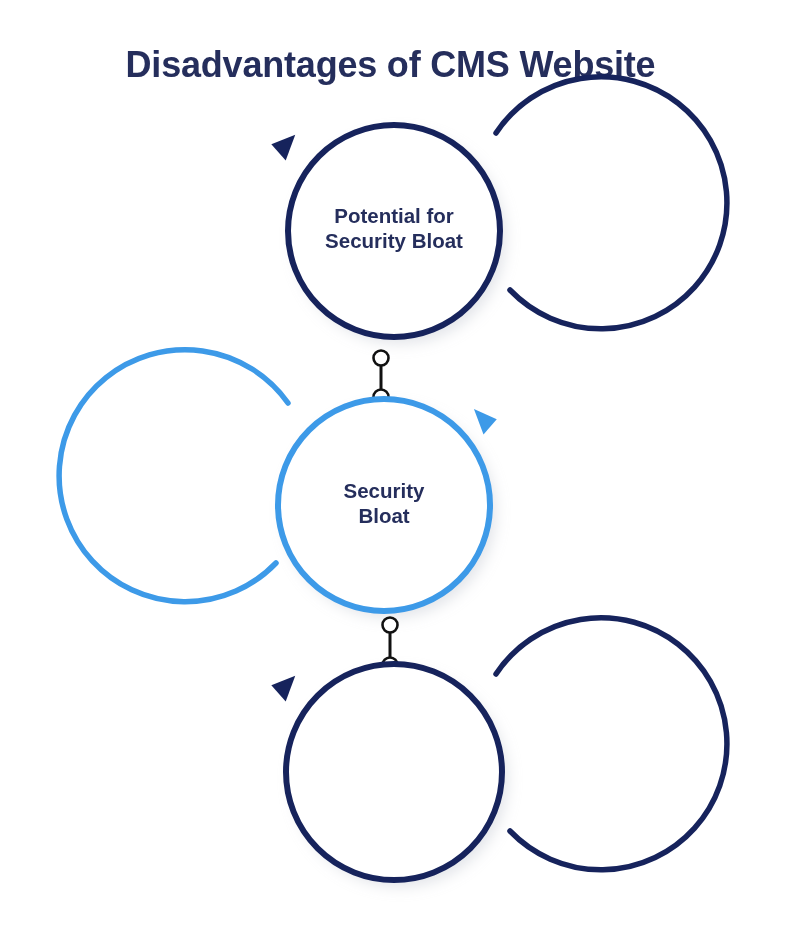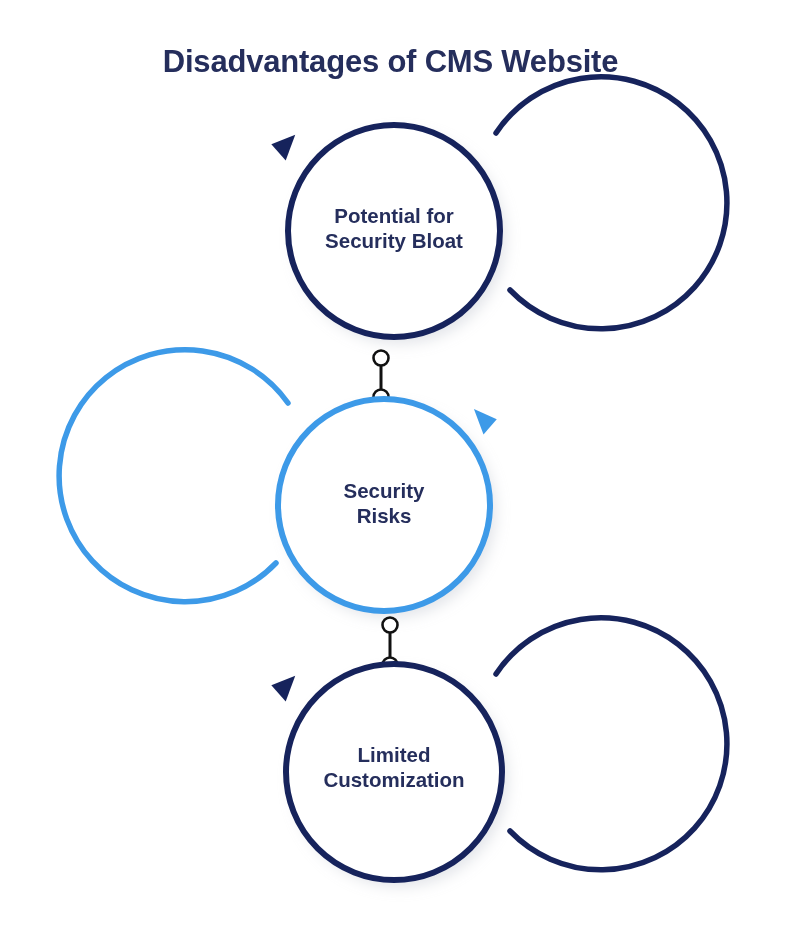--- a/index.html
+++ b/index.html
@@ -21,21 +21,21 @@
     height: 944px;
   }
 
   
   .title {
     position: absolute;
     left: 0;
     top: 44px;
     width: 781px;
     text-align: center;
-    font-size: 31px;
+    font-size: 36px;
     font-weight: bold;
     letter-spacing: -0.2px;
     color: #252e5c;
     font-family: "Liberation Sans", sans-serif;
     user-select: none;
   }
 
   
   .stage {
     position: absolute;
@@ -132,18 +132,16 @@
         <path d="M 292 870 A 126 126 0 1 1 278 713" fill="none" stroke="#16235c" stroke-width="5.5" stroke-linecap="round" transform="rotate(180 394 772)"></path>
         <path d="M 272 683 L 297 677 L 284 701 Z" fill="#16235c" transform="rotate(-8 288 689)"></path>
       </g>
     </g>
   </svg>
 
   <div class="node-label n1">Potential for
 Security Bloat</div>
 
   <div class="node-label n2">Security
-Risks</div>
+Bloat</div>
 
-  <div class="node-label n3">Limited
-Customization</div>
 
 </div>
 
 </body></html>

